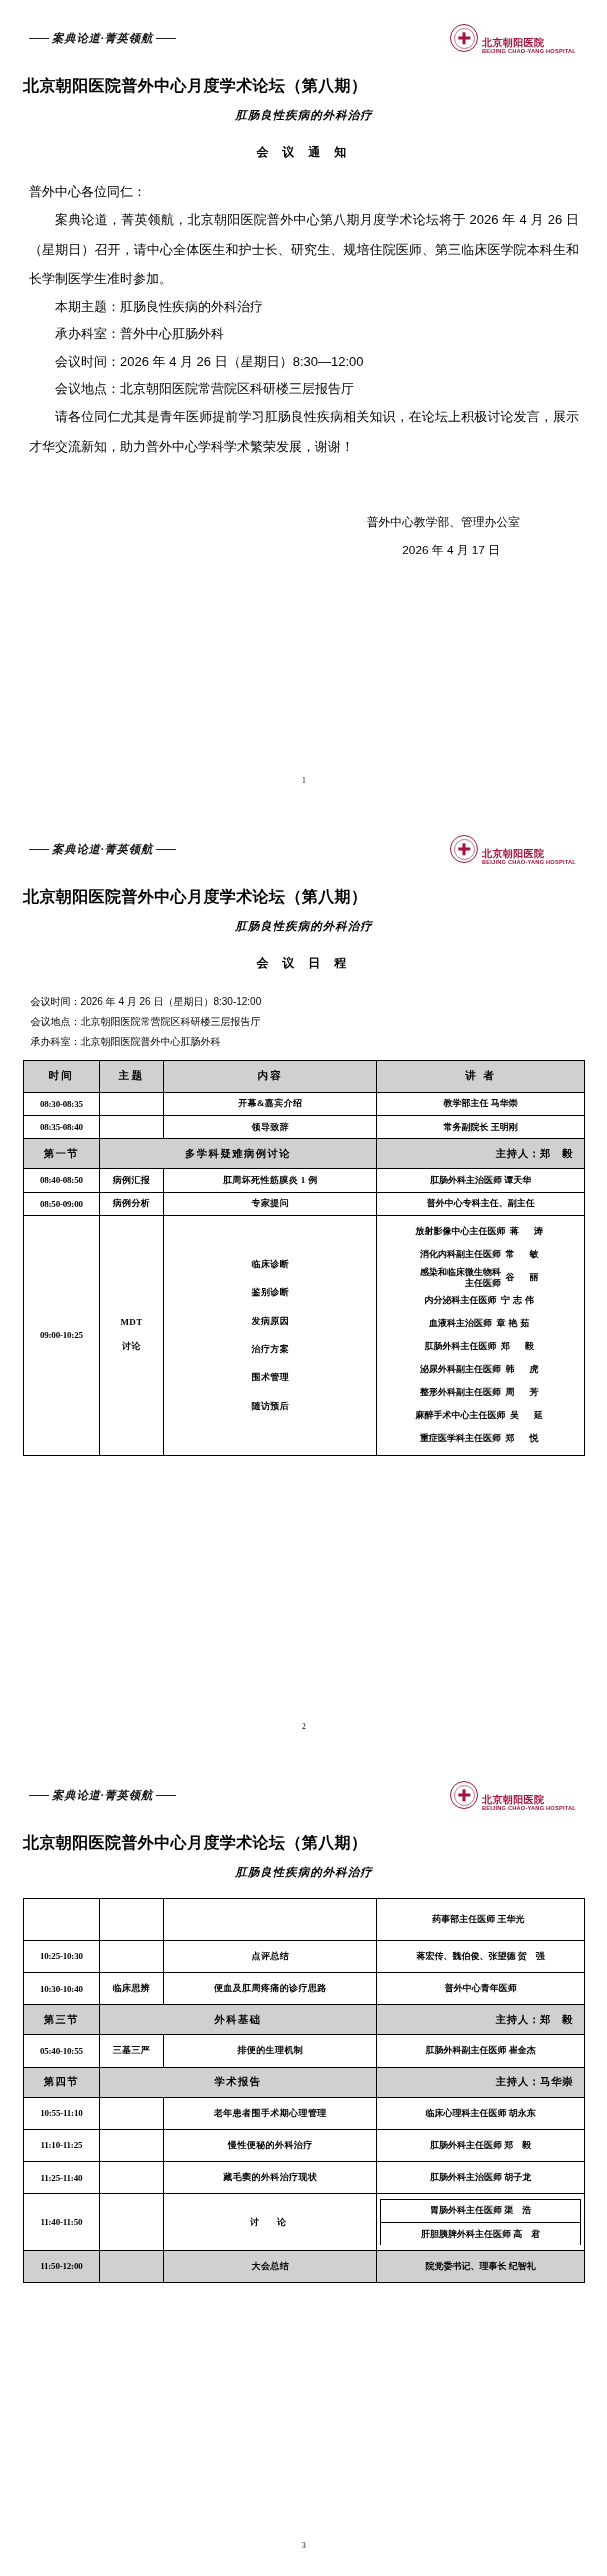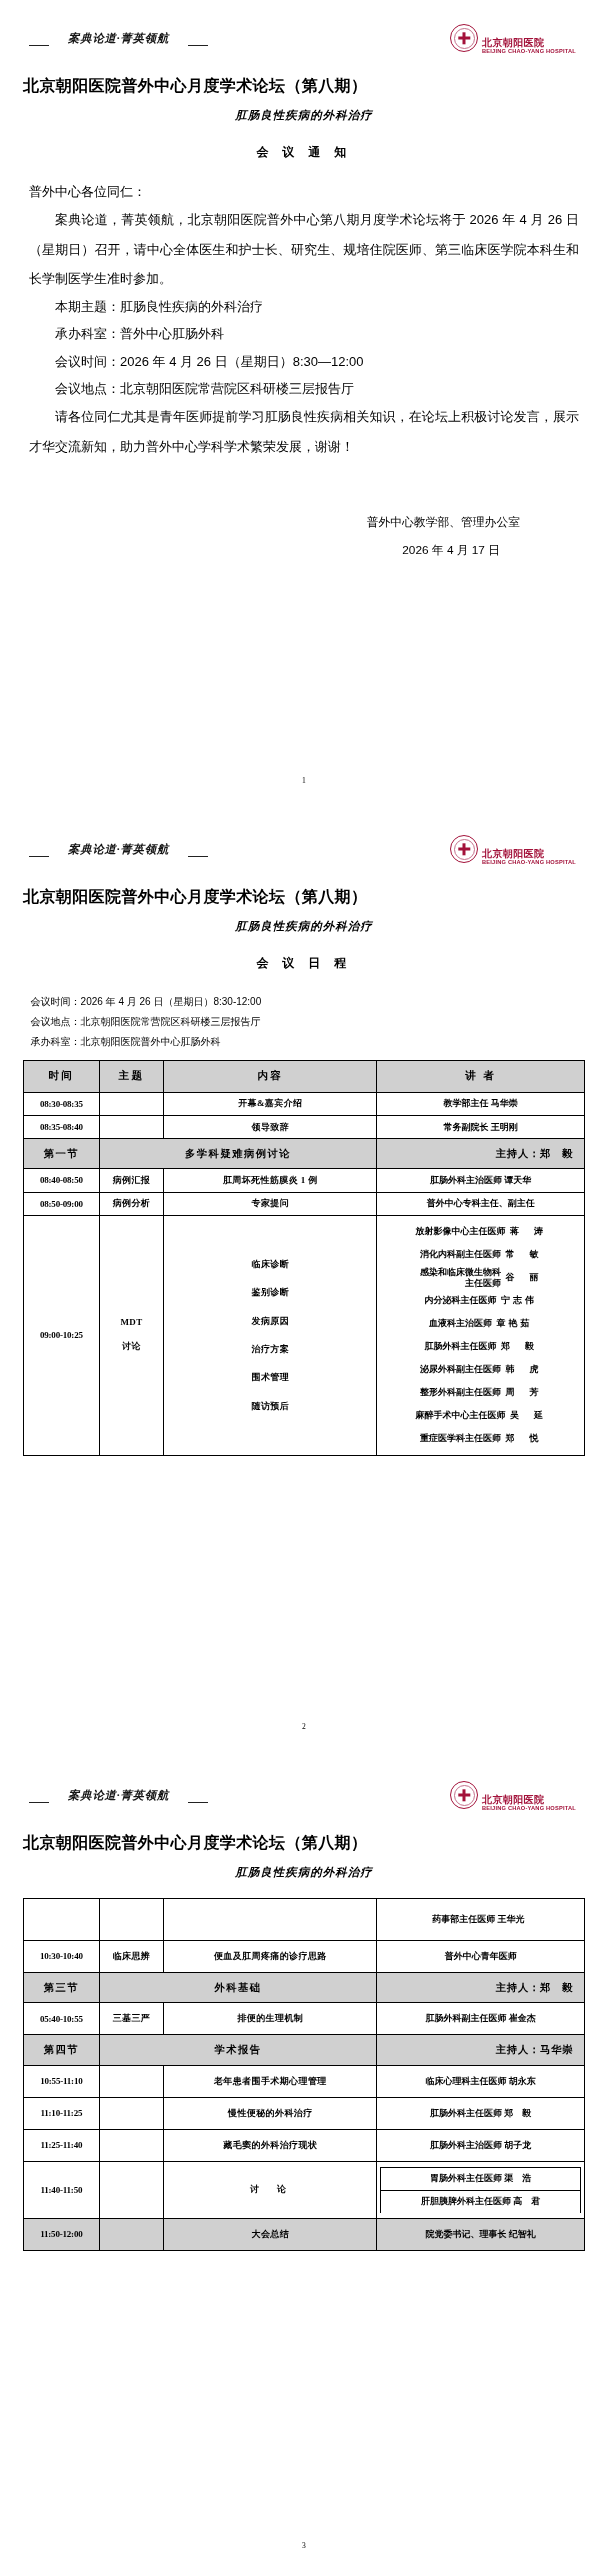--- a/index.html
+++ b/index.html
@@ -27,22 +27,22 @@
   
   .letterhead {
     display: flex;
     align-items: center;
     justify-content: space-between;
     height: 35px;
     padding: 0 9px 0 6px;
   }
   .slogan {
     display: flex;
-    align-items: flex-end;
-    gap: 19px;
+    align-items: center;
+    gap: 3px;
     font-family: "Liberation Serif", serif;
     font-weight: bold;
     font-style: italic;
     font-size: 11.4px;
     letter-spacing: 0.8px;
     color: #151515;
     white-space: nowrap;
   }
   .slogan .rule {
     display: inline-block;
@@ -470,20 +470,29 @@
       <tr>
         <td class="cell-time"></td>
         <td class="cell-theme"></td>
         <td class="cell-content"></td>
         <td class="cell-speaker" style="padding:13.7px 7.6px 13.7px 3px">
           <span class="role">药事部主任医师</span>
           <span class="nm">王华光</span>
         </td>
       </tr>
 
+      <tr>
+        <td class="cell-time" style="padding:10.6px 3px">10:25-10:30</td>
+        <td class="cell-theme"></td>
+        <td class="cell-content">点评总结</td>
+        <td class="cell-speaker">
+          <span class="role">蒋宏传、魏伯俊、张望德</span>
+          <span class="nm">贺　强</span>
+        </td>
+      </tr>
 
 
       <tr>
         <td class="cell-time" style="padding:10.6px 3px">10:30-10:40</td>
         <td class="cell-theme">临床思辨</td>
         <td class="cell-content">便血及肛周疼痛的诊疗思路</td>
         <td class="cell-speaker">
           <span class="role">普外中心青年医师</span>
           <span class="nm"></span>
         </td>

